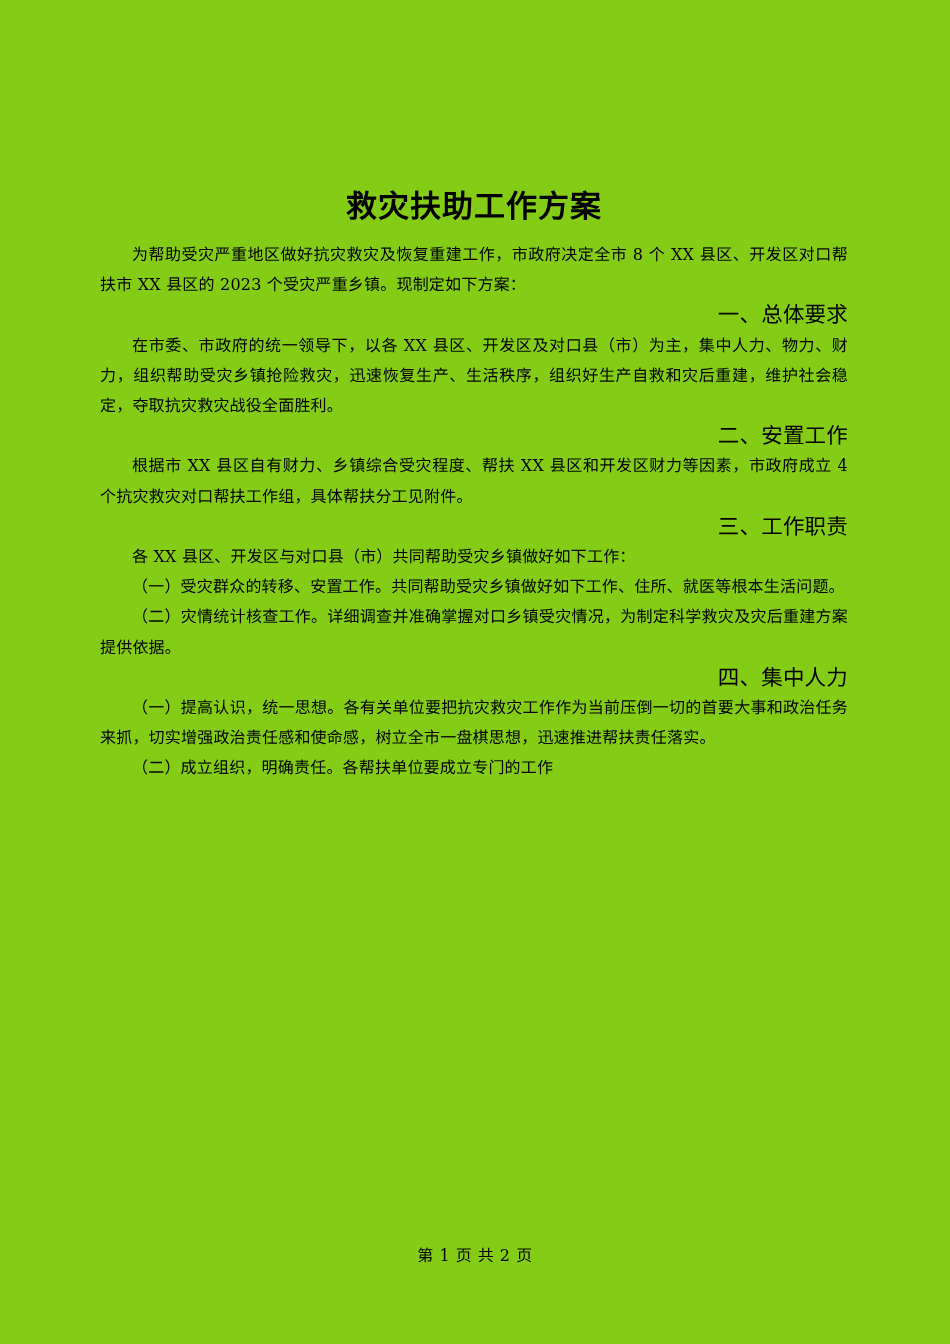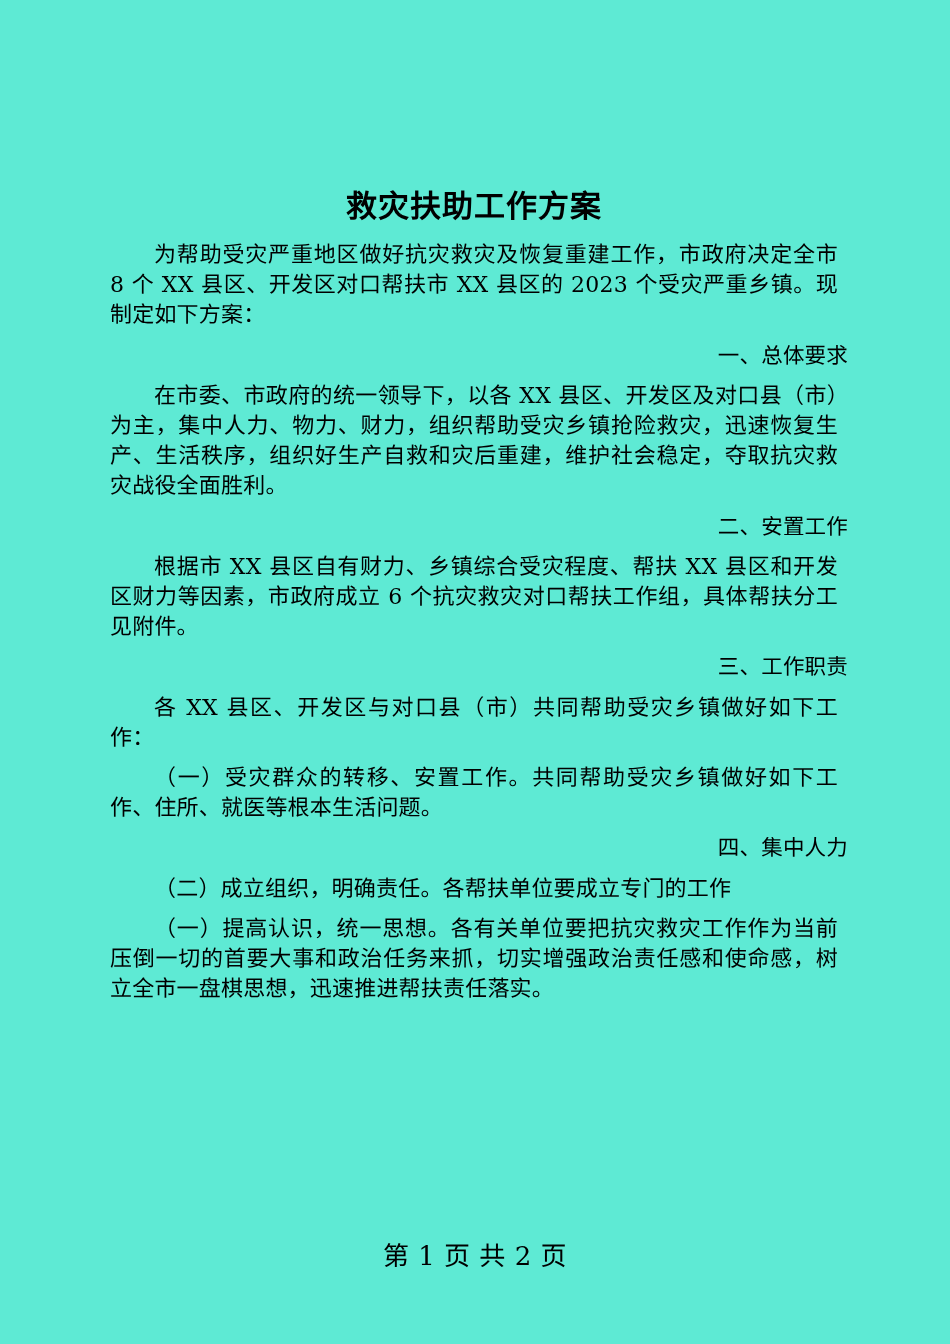--- a/index.html
+++ b/index.html
@@ -13,21 +13,21 @@
     font-family: "DejaVu Serif", "Liberation Serif", serif;
     color: #000000;
     -webkit-font-smoothing: antialiased;
   }
 
   #page {
     position: relative;
     width: 950px;
     height: 1344px;
     margin: 0 auto;
-    background: #5eead4;
+    background: #84cc16;
     overflow: hidden;
     box-sizing: border-box;
   }
 
   
   #content {
     position: absolute;
     left: 100px;
     top: 186px;
     width: 748px;
@@ -38,26 +38,26 @@
     font-weight: bold;
     font-size: 31px;
     line-height: 40px;
     letter-spacing: 1px;
     text-align: center;
     margin: 0 0 14px 0;
     white-space: nowrap;
   }
 
   .para {
-    font-size: 22px;
+    font-size: 16px;
     line-height: 30.2px;
     text-align: justify;
     text-align-last: left;
     text-justify: inter-ideograph;
-    margin: 10px;
+    margin: 0;
     letter-spacing: 0.2px;
     word-break: break-all;
   }
 
   
   .para.indent {
     text-indent: 2em;
   }
 
   
@@ -70,45 +70,46 @@
     white-space: nowrap;
     text-align: right;
   }
 
   .footer {
     position: absolute;
     left: 0;
     right: 0;
     top: 1243px;
     text-align: center;
-    font-size: 26px;
+    font-size: 16px;
     line-height: 26px;
     letter-spacing: 0.5px;
   }
 </style>
 </head>
 <body>
 
 <div id="page">
 
   <div id="content">
     <h1 class="doc-title">救灾扶助工作方案</h1>
 
     <div id="blocks">
         <p class="para indent">为帮助受灾严重地区做好抗灾救灾及恢复重建工作，市政府决定全市 8 个 XX 县区、开发区对口帮扶市 XX 县区的 2023 个受灾严重乡镇。现制定如下方案：</p>
         <p class="heading">一、总体要求</p>
         <p class="para indent">在市委、市政府的统一领导下，以各 XX 县区、开发区及对口县（市）为主，集中人力、物力、财力，组织帮助受灾乡镇抢险救灾，迅速恢复生产、生活秩序，组织好生产自救和灾后重建，维护社会稳定，夺取抗灾救灾战役全面胜利。</p>
         <p class="heading">二、安置工作</p>
-        <p class="para indent">根据市 XX 县区自有财力、乡镇综合受灾程度、帮扶 XX 县区和开发区财力等因素，市政府成立 6 个抗灾救灾对口帮扶工作组，具体帮扶分工见附件。</p>
+        <p class="para indent">根据市 XX 县区自有财力、乡镇综合受灾程度、帮扶 XX 县区和开发区财力等因素，市政府成立 4 个抗灾救灾对口帮扶工作组，具体帮扶分工见附件。</p>
         <p class="heading">三、工作职责</p>
         <p class="para indent">各 XX 县区、开发区与对口县（市）共同帮助受灾乡镇做好如下工作：</p>
         <p class="para indent">（一）受灾群众的转移、安置工作。共同帮助受灾乡镇做好如下工作、住所、就医等根本生活问题。</p>
+        <p class="para indent">（二）灾情统计核查工作。详细调查并准确掌握对口乡镇受灾情况，为制定科学救灾及灾后重建方案提供依据。</p>
         <p class="heading">四、集中人力</p>
+        <p class="para indent">（一）提高认识，统一思想。各有关单位要把抗灾救灾工作作为当前压倒一切的首要大事和政治任务来抓，切实增强政治责任感和使命感，树立全市一盘棋思想，迅速推进帮扶责任落实。</p>
         <p class="para indent">（二）成立组织，明确责任。各帮扶单位要成立专门的工作</p>
-        <p class="para indent">（一）提高认识，统一思想。各有关单位要把抗灾救灾工作作为当前压倒一切的首要大事和政治任务来抓，切实增强政治责任感和使命感，树立全市一盘棋思想，迅速推进帮扶责任落实。</p>
       </div>
   </div>
 
   <div class="footer">
     <span>第 1 页  共 2 页</span>
   </div>
 
 </div>
 
 </body></html>

